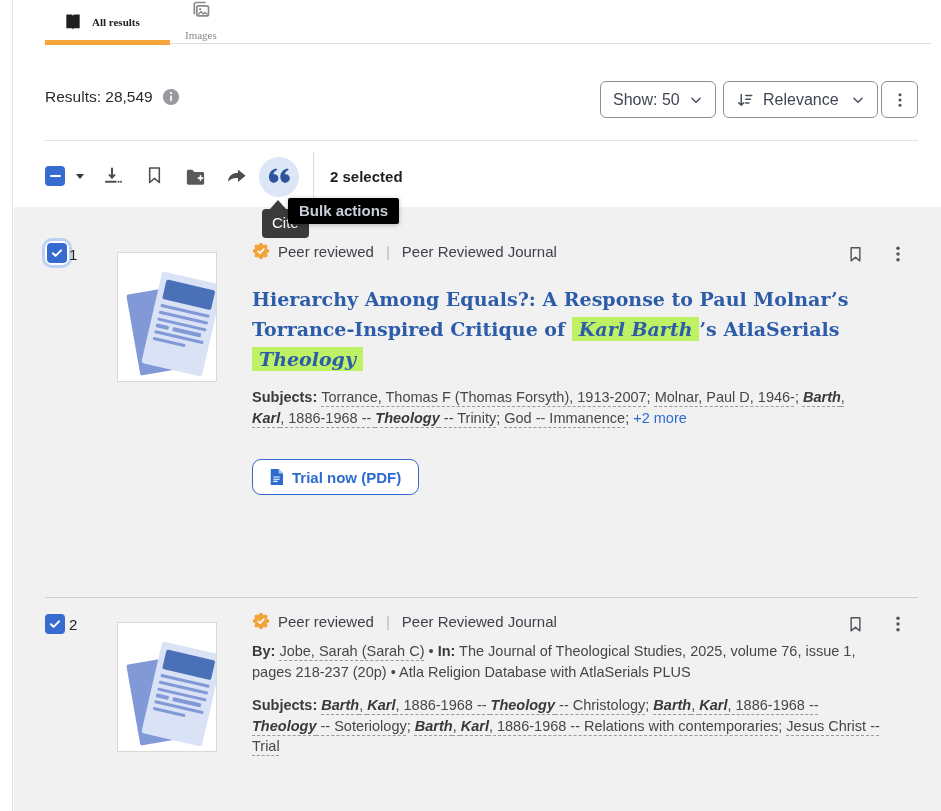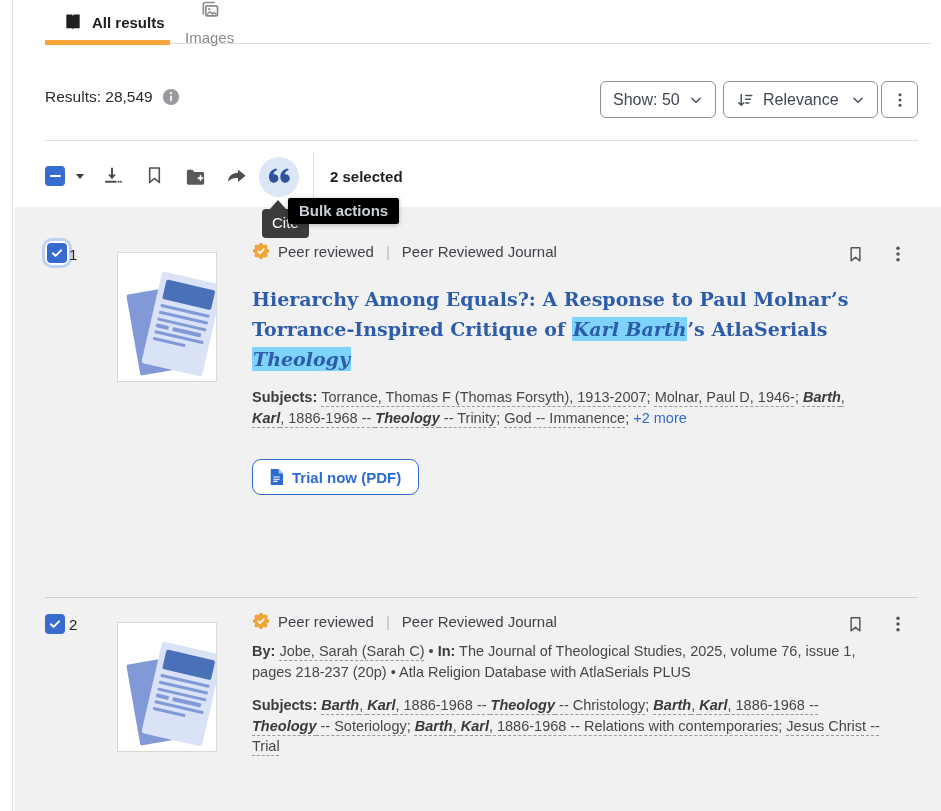--- a/index.html
+++ b/index.html
@@ -8,21 +8,21 @@
 
   .left-rail { position:absolute; left:0; top:0; width:13px; height:100%; background:#fff; border-right:1px solid #E4E4E6; z-index:3; }
   .gray-area { position:absolute; left:14px; top:207px; right:0; bottom:0; background:#F1F1F2; }
 
   
   .tabbar { position:absolute; left:45px; top:0; right:10px; height:44px; }
   .tabbar-underline { position:absolute; left:0; right:0; bottom:0; border-bottom:1px solid #DEDEDE; }
   .tab { position:absolute; top:0; height:44px; display:flex; align-items:center; gap:9px; cursor:pointer; }
   .tab-all { left:18px; }
   .tab-images { left:140px;flex-direction:column; }
-  .tab-label { font-size:15px; }
+  .tab-label { font-size:11px;font-family:Liberation Serif, serif; }
   .tab-all .tab-label { font-weight:700; color:#202020; }
   .tab-images .tab-label { color:#8A8A8A; }
   .tab-indicator { position:absolute; left:0; bottom:-1px; width:125px; height:5px; background:#F5A53A; }
 
   
   .results-bar { position:absolute; left:45px; top:88px; display:flex; align-items:center; gap:9px; }
   .results-count { font-size:15.5px; color:#2B2B2B; }
   .controls { position:absolute; top:81px; left:0; right:23px; height:37px; }
   .ctl { position:absolute; top:0; height:37px; border:1px solid #8A919C; border-radius:6px; background:#fff;
          display:flex; align-items:center; gap:9px; padding:0 12px; font-size:16px; color:#3F4754; cursor:pointer; }
@@ -67,21 +67,21 @@
   .doc-line { height:3.2px; background:#8299D8; border-radius:1px; margin-bottom:3.6px; }
   .doc-line.split { display:flex; gap:4px; background:none; }
   .doc-line.split i { display:block; height:3.2px; background:#8299D8; border-radius:1px; }
   .doc-line.w65 { width:65%; }
 
   .res-content { position:absolute; left:238px; top:12px; width:628px; }
   .badge-row { display:flex; align-items:center; gap:8px; font-size:15px; color:#3E4248; height:18px; }
   .badge-sep { color:#B9B9B9; margin:0 4px; }
 
   .res-title { margin-top:24px; font-family:"DejaVu Serif", serif; font-weight:700; font-size:19px; line-height:30px; color:#2D5CA9; cursor:pointer; }
-  .res-title .seg-hl { background:#7dd3fc; font-style:italic; padding:1px 1px; }
+  .res-title .seg-hl { background:#bef264; font-style:italic; padding:1px 7px; }
 
   .res-byline, .res-subjects { margin-top:11px; font-size:14.5px; line-height:20.5px; color:#474747; }
   .res-subjects { margin-top:13px; }
   .seg-b { font-weight:700; color:#3A3A3A; }
   .seg-i { font-style:italic; }
   .seg-u { text-decoration:underline; text-decoration-style:dashed; text-decoration-color:#9A9A9A;
            text-decoration-thickness:1px; text-underline-offset:4px; cursor:pointer; }
   .seg-link { color:#2E6BD0; cursor:pointer; }
 
   .access-btn { margin-top:31px; display:inline-flex; align-items:center; gap:9px; height:36px; padding:0 17px;

